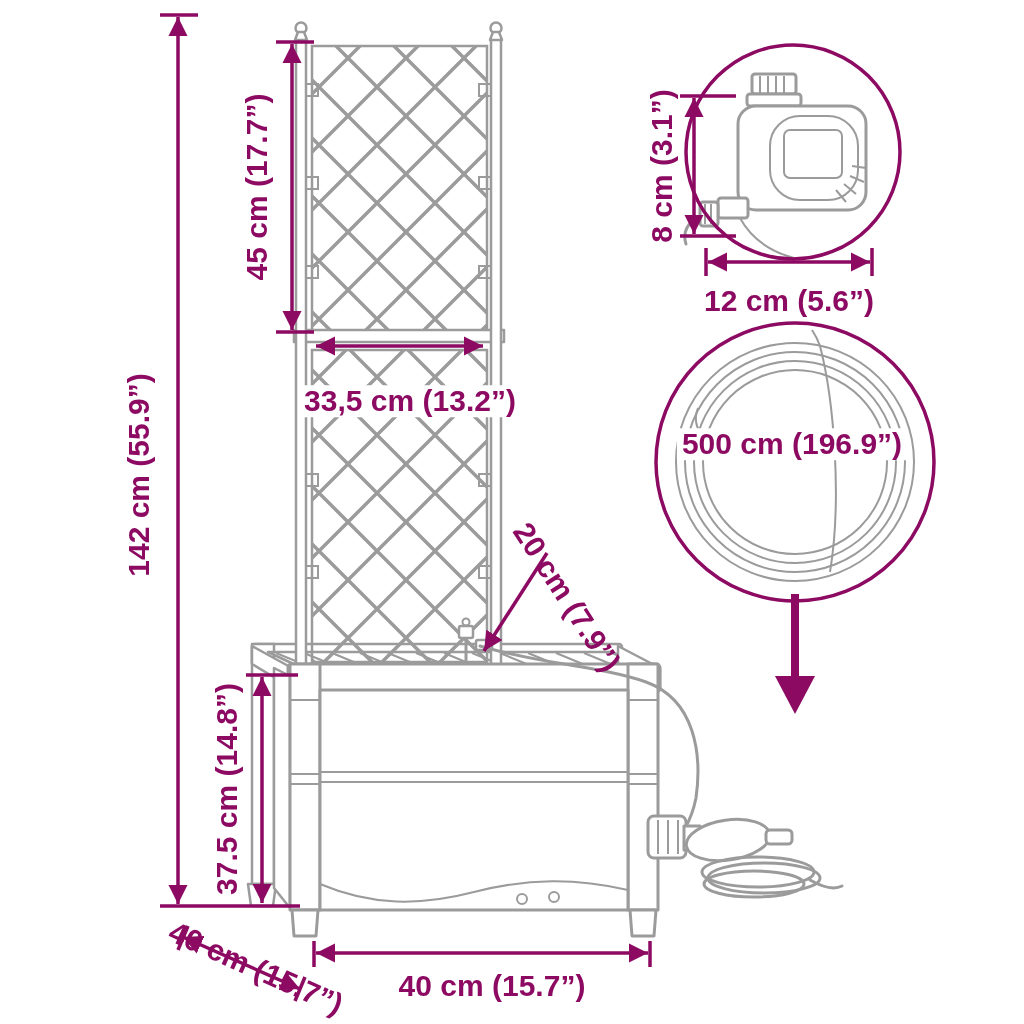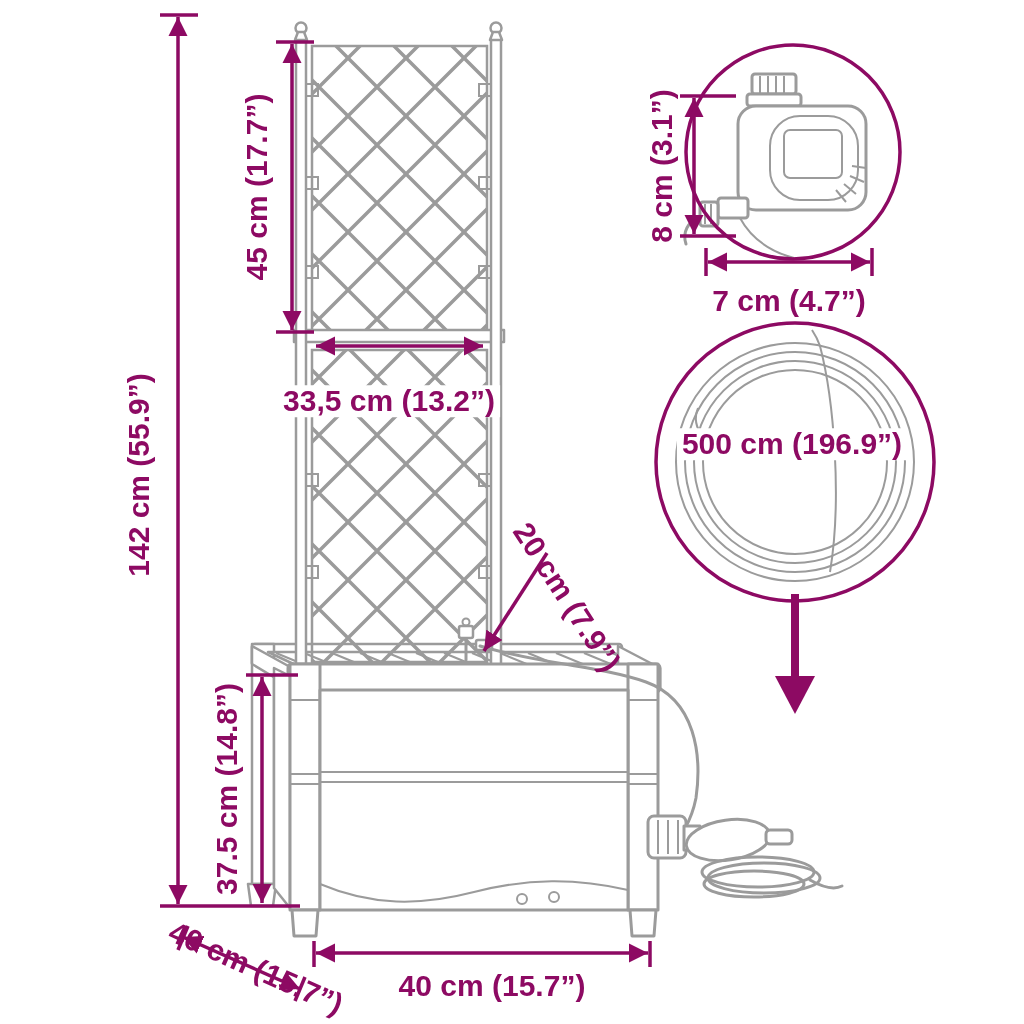--- a/index.html
+++ b/index.html
@@ -152,23 +152,23 @@
     <circle cx="795" cy="462" r="139" class="dim"></circle>
 
     <rect x="791" y="594" width="8" height="86" class="dimf"></rect>
     <polygon points="775,676 815,676 795,714" class="dimf"></polygon>
   </g>
 </svg>
 
 <div>
   <div class="lbl" style="left:139px;top:475px;transform:translate(-50%,-50%) rotate(-90deg)">142 cm (55.9”)</div>
   <div class="lbl" style="left:257px;top:187px;transform:translate(-50%,-50%) rotate(-90deg)">45 cm (17.7”)</div>
-  <div class="lbl bg" style="left:389px;top:401px;transform:translate(-50%,-50%)">33,5 cm (13.2”)</div>
+  <div class="lbl bg" style="left:410px;top:401px;transform:translate(-50%,-50%)">33,5 cm (13.2”)</div>
   <div class="lbl" style="left:227px;top:789px;transform:translate(-50%,-50%) rotate(-90deg)">37.5 cm (14.8”)</div>
   <div class="lbl" style="left:256px;top:968px;transform:translate(-50%,-50%) rotate(24deg)">40 cm (15.7”)</div>
   <div class="lbl" style="left:492px;top:986px;transform:translate(-50%,-50%)">40 cm (15.7”)</div>
   <div class="lbl" style="left:567px;top:597px;transform:translate(-50%,-50%) rotate(57deg)">20 cm (7.9”)</div>
   <div class="lbl" style="left:662px;top:166px;transform:translate(-50%,-50%) rotate(-90deg)">8 cm (3.1”)</div>
-  <div class="lbl" style="left:789px;top:301px;transform:translate(-50%,-50%)">7 cm (4.7”)</div>
+  <div class="lbl" style="left:789px;top:301px;transform:translate(-50%,-50%)">12 cm (5.6”)</div>
   <div class="lbl bg" style="left:792px;top:444px;transform:translate(-50%,-50%)">500 cm (196.9”)</div>
 </div>
 
 </div>
 
 </body></html>

